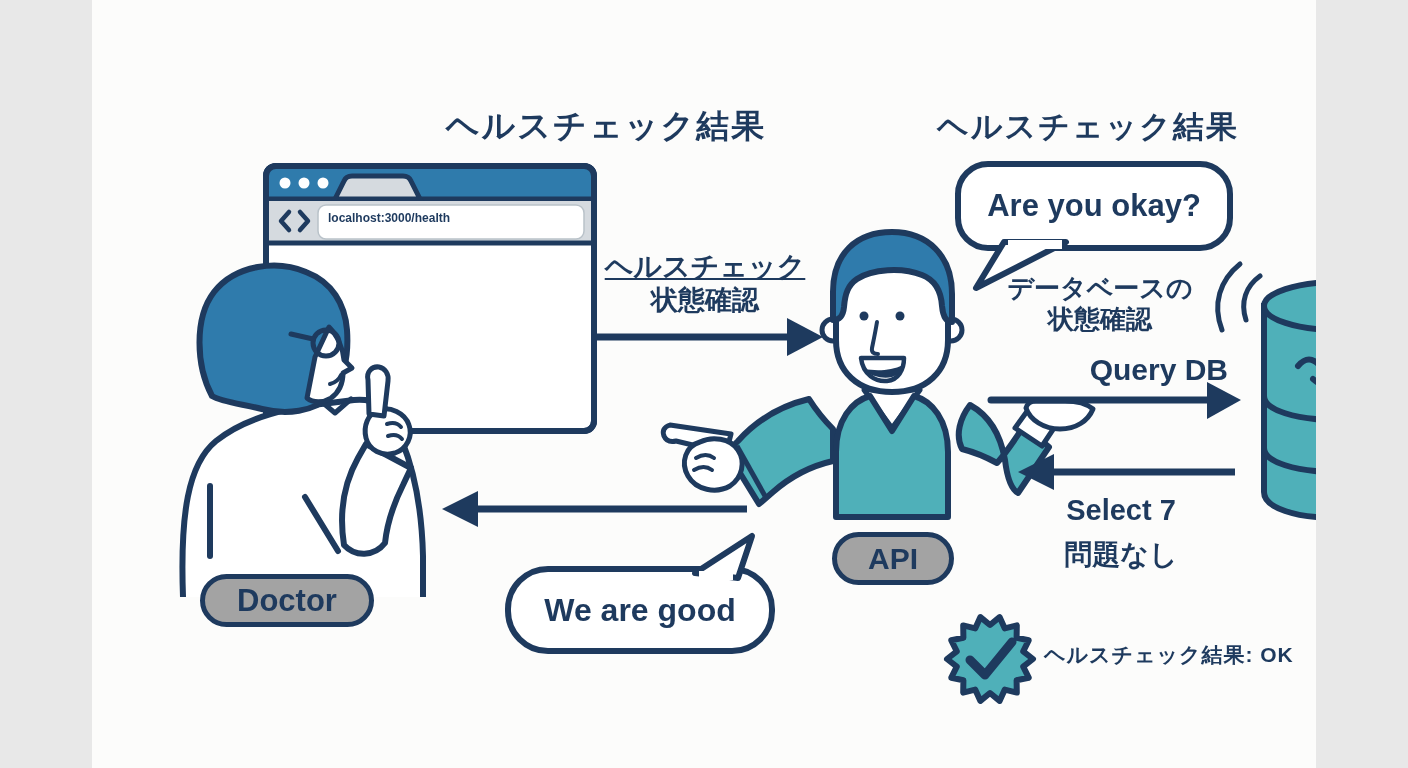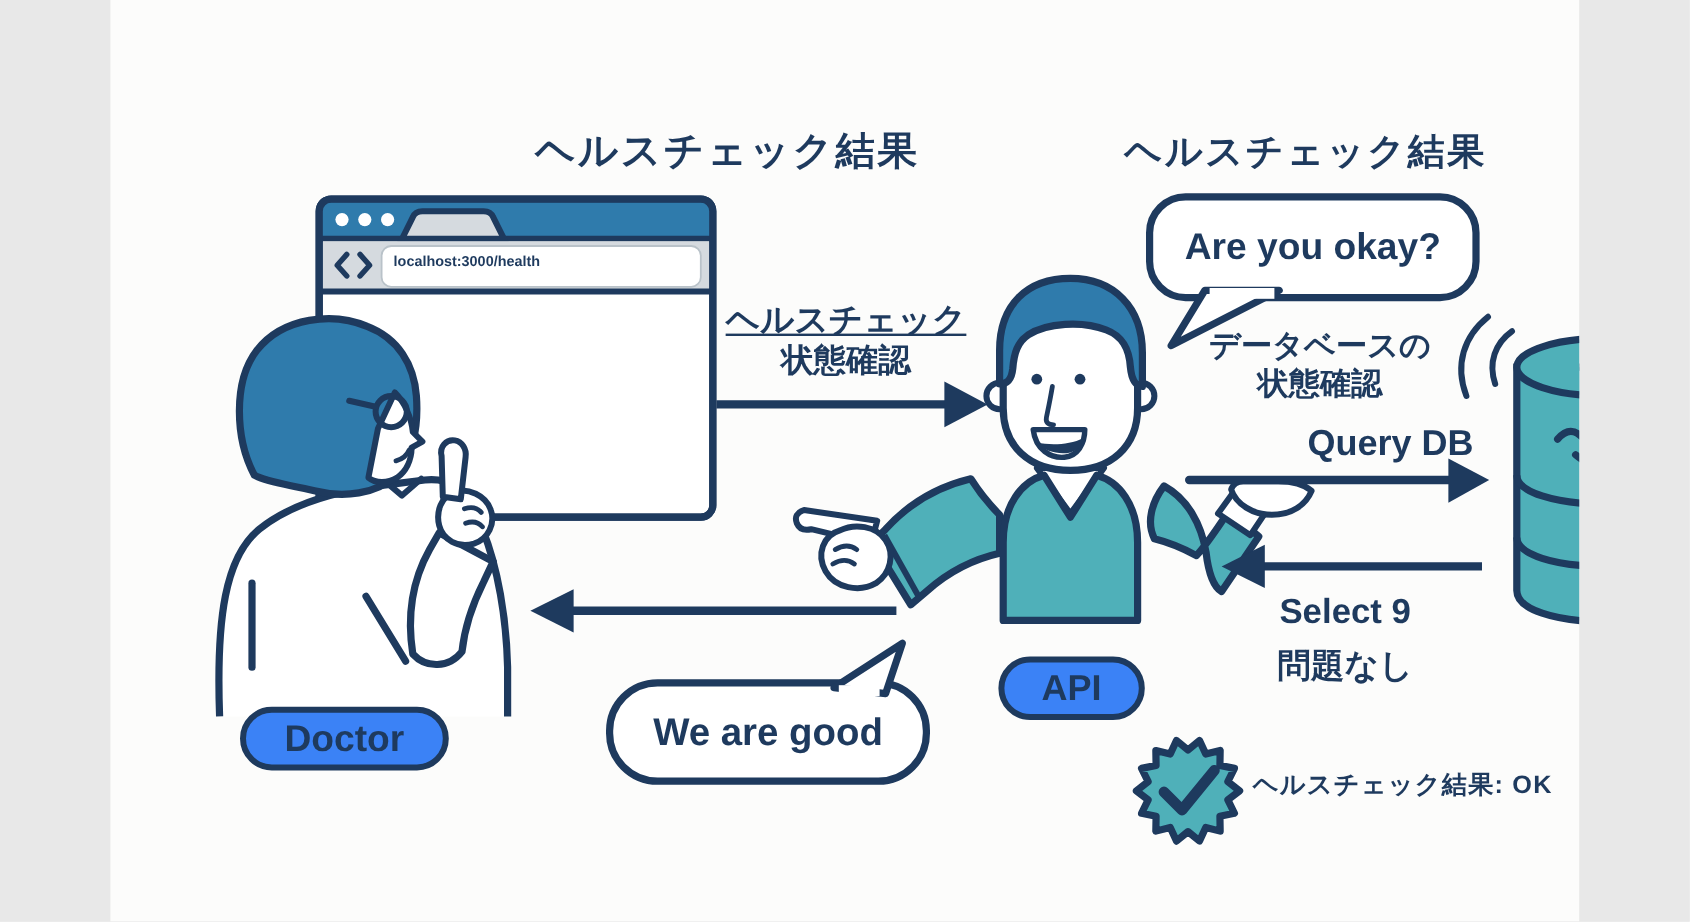--- a/index.html
+++ b/index.html
@@ -7,23 +7,23 @@
     position:relative;width:1224px;height:768px;margin:0 auto;
     background:var(--bg,#fcfcfb);overflow:hidden;
     font-family:"Liberation Sans","DejaVu Sans",sans-serif;
     color:var(--navy,#1e3a5e);
   }
   .stage svg{position:absolute;left:0;top:0;}
   .txt{position:absolute;font-weight:bold;color:var(--navy,#1e3a5e);line-height:1.2;}
   .center{text-align:center;}
   .flexc{display:flex;align-items:center;justify-content:center;}
   .pill{
-    position:absolute;background:#3b82f6;border:5px solid var(--navy,#1e3a5e);
+    position:absolute;background:#a3a3a3;border:5px solid var(--navy,#1e3a5e);
     border-radius:30px;display:flex;align-items:center;justify-content:center;
-    font-weight:bold;color:var(--navy,#1e3a5e);box-sizing:border-box;margin-top:15px;
+    font-weight:bold;color:var(--navy,#1e3a5e);box-sizing:border-box;
   }
   
   .ol{stroke:var(--navy,#1e3a5e);}
   .f-nav{fill:var(--navy,#1e3a5e);}
   .f-wht{fill:#ffffff;}
   .f-blu{fill:var(--blue,#2f7bac);}
   .f-tea{fill:var(--teal,#4fb0b9);}
   .f-gry{fill:var(--grey,#d5dadf);}
   .f-non{fill:none;}
 </style>
@@ -156,21 +156,21 @@
 
   <div class="txt flexc" style="left:866px;top:164px;width:272px;height:84px;font-size:31px;">Are you okay?</div>
 
   <div class="txt center" style="left:880px;top:273px;width:256px;font-size:26px;">
     <span style="display:block;">データベースの</span>
     <span style="display:block;">状態確認</span>
   </div>
 
   <div class="txt center" style="left:880px;top:352px;width:256px;font-size:30px;text-align:right;">Query DB</div>
 
-  <div class="txt center" style="left:929px;top:493px;width:200px;font-size:29px;">Select 9</div>
+  <div class="txt center" style="left:929px;top:493px;width:200px;font-size:29px;">Select 7</div>
   <div class="txt center" style="left:929px;top:538px;width:200px;font-size:28px;">問題なし</div>
 
   <div class="txt flexc" style="left:416px;top:569px;width:264px;height:82px;font-size:32px;">We are good</div>
 
   <div class="pill" style="left:108px;top:574px;width:174px;height:53px;font-size:31px;">
     <span>Doctor</span>
   </div>
 
 
   <div class="pill" style="left:740px;top:532px;width:122px;height:53px;font-size:30px;">

